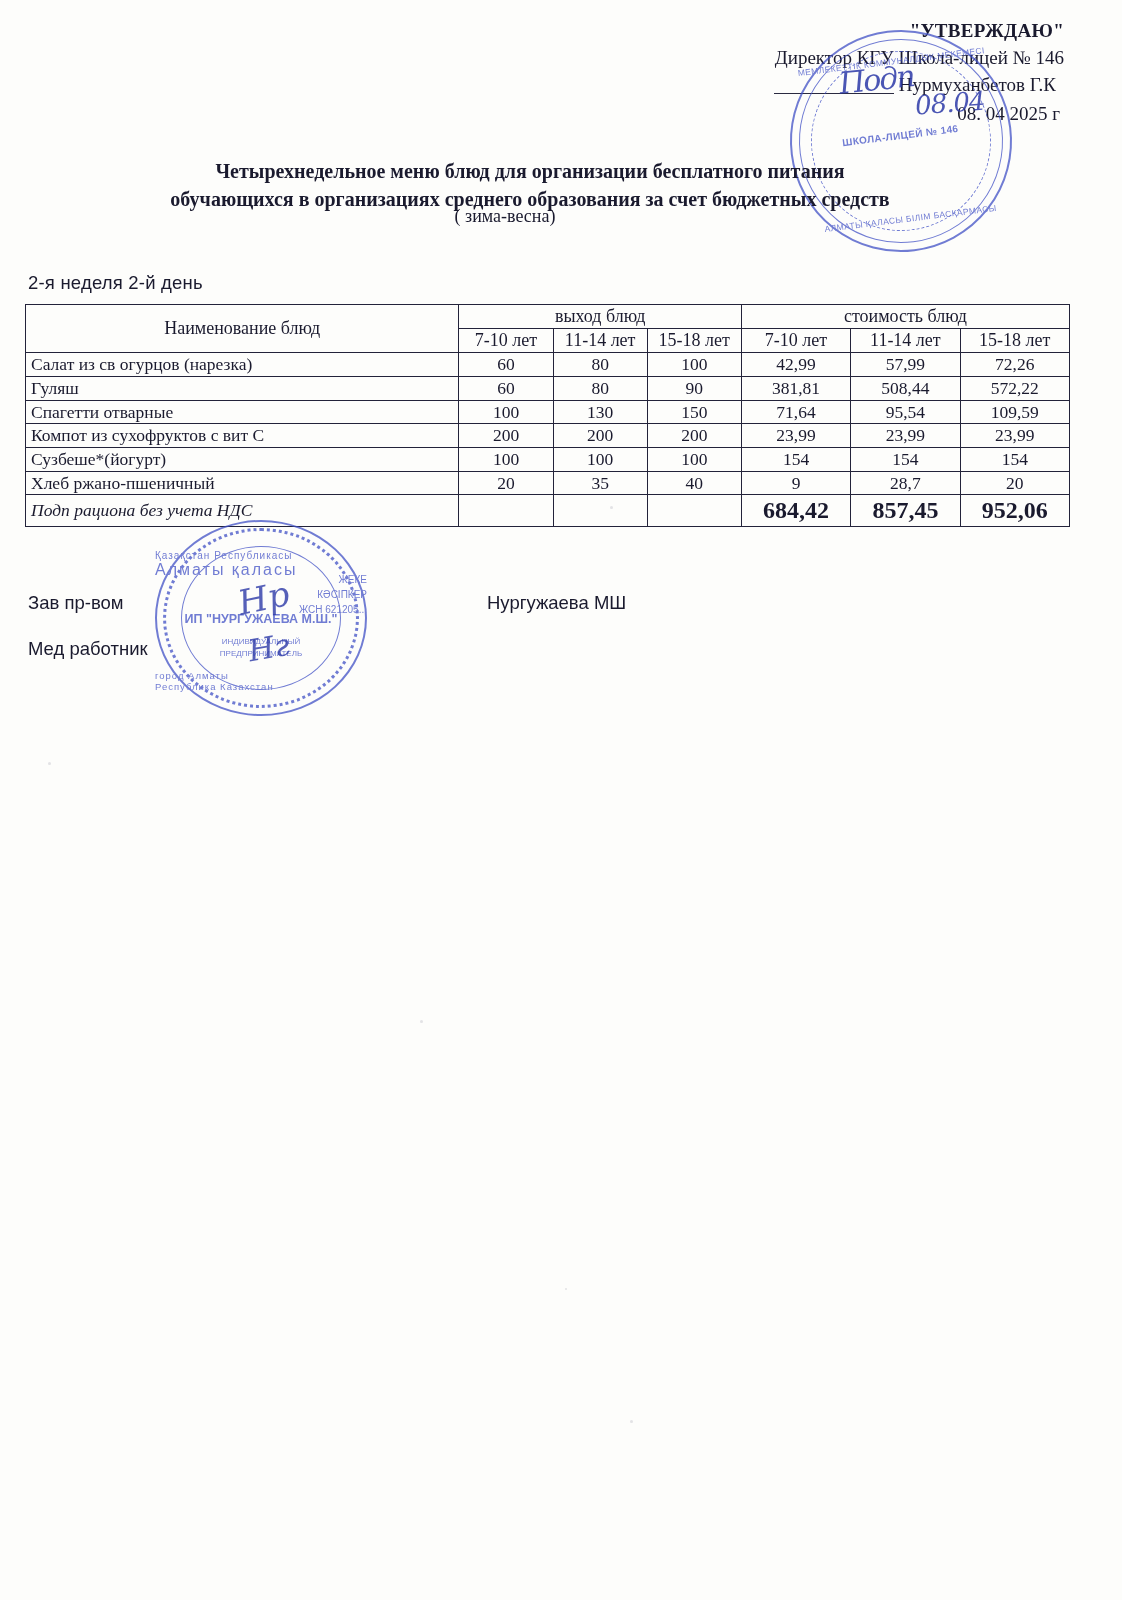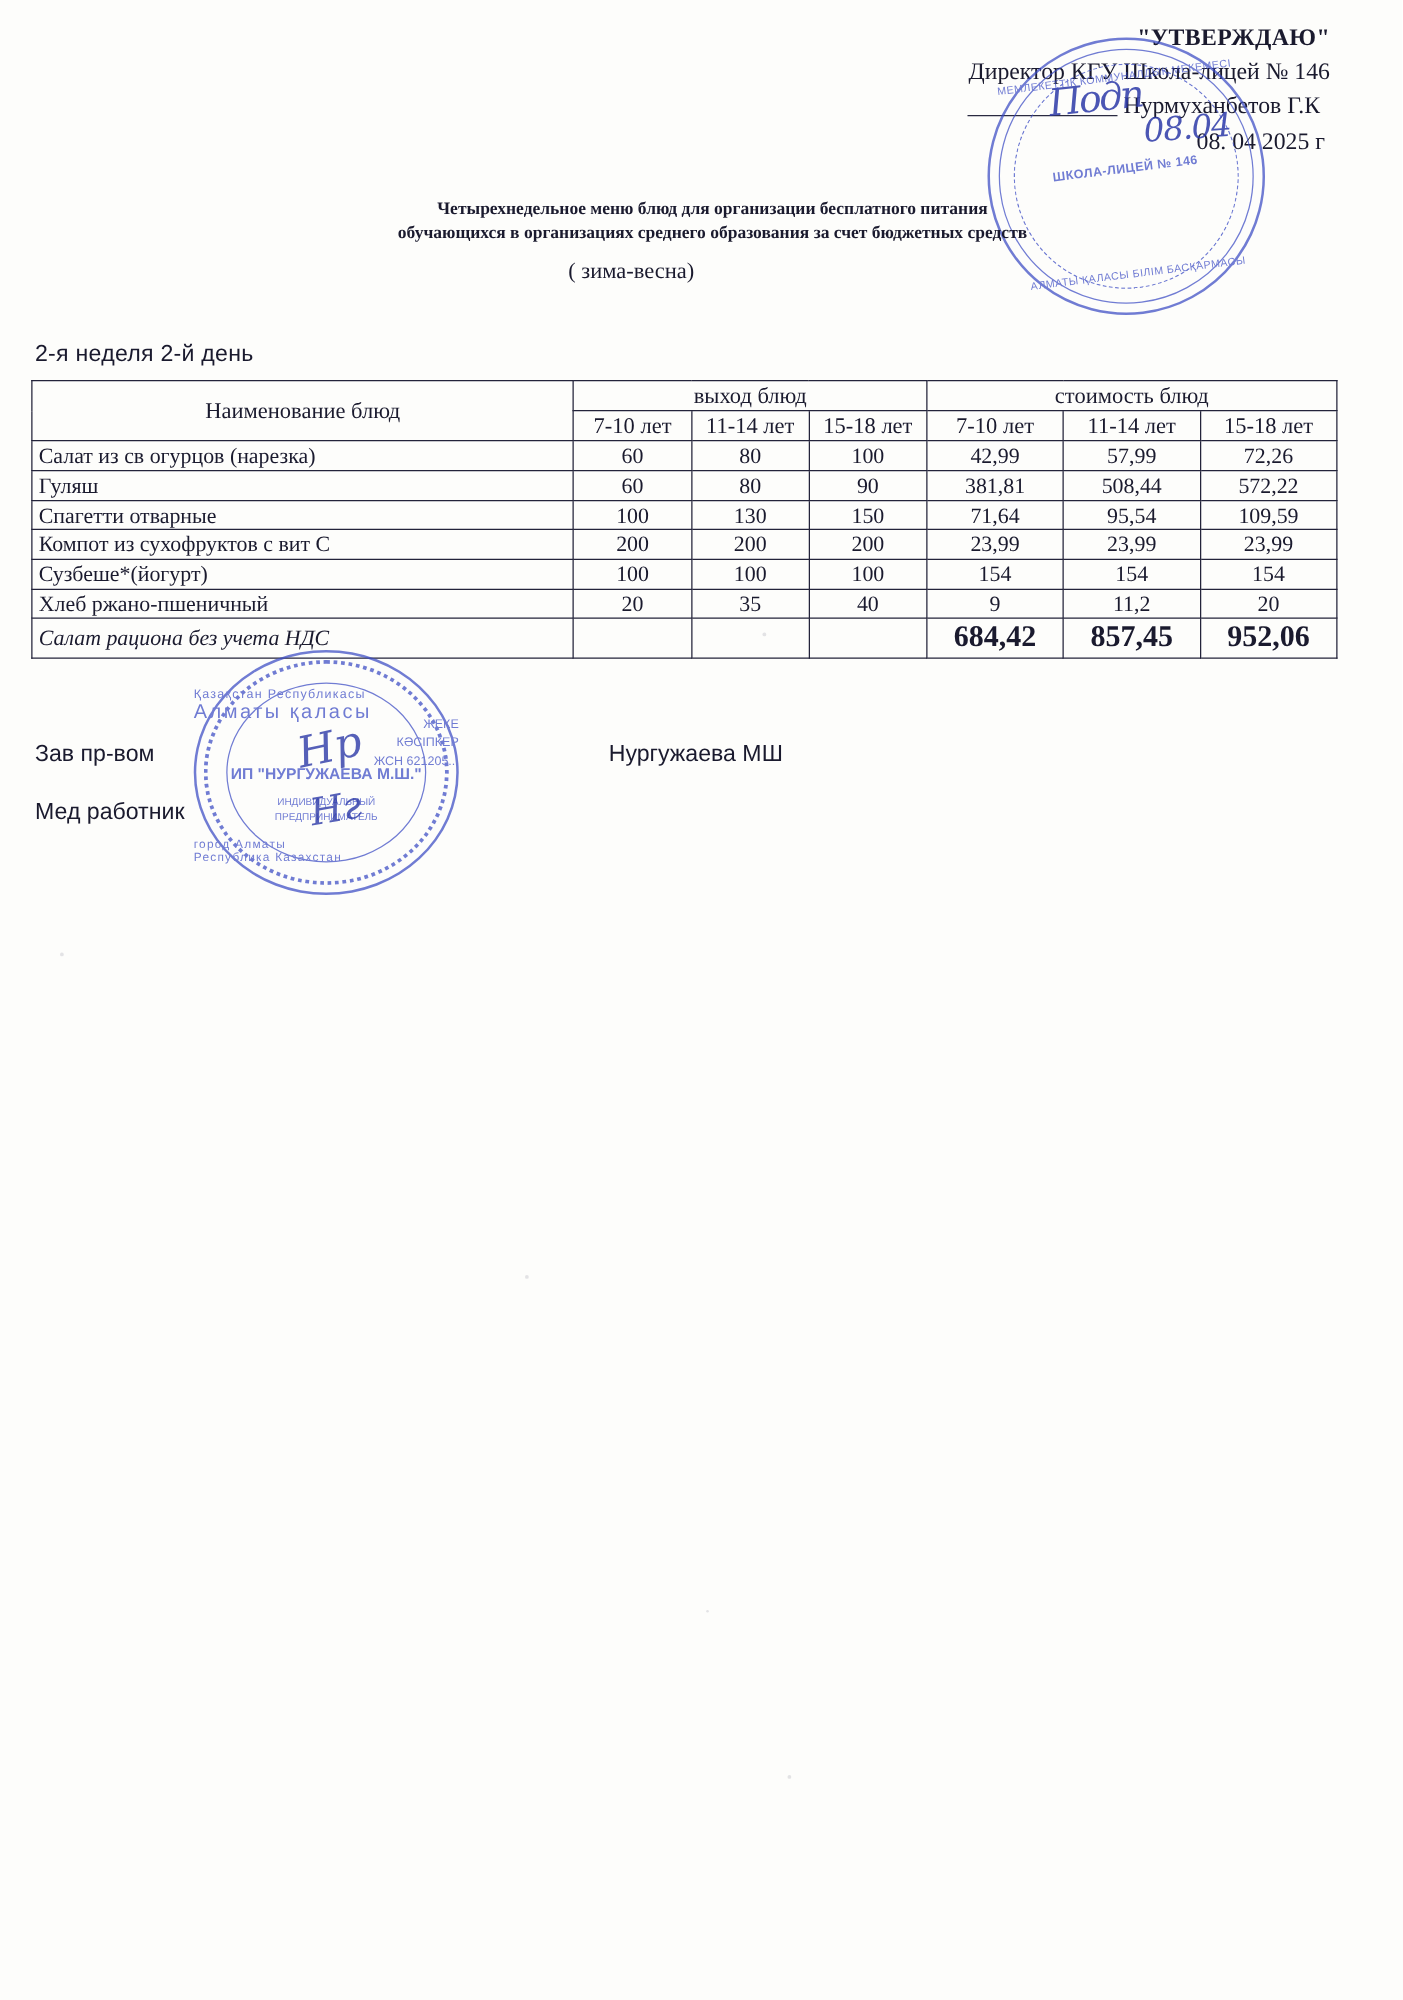--- a/index.html
+++ b/index.html
@@ -62,23 +62,22 @@
   .handsig.s2 { top: 88px; right: 138px; font-size: 26px; letter-spacing: -1px; transform: rotate(-4deg); }
 
   
   .doc-title {
     position: absolute;
     top: 158px;
     left: 0;
     width: 1060px;
     text-align: center;
     font-weight: bold;
-    font-size: 14px;
+    font-size: 20px;
     line-height: 1.38;
-    padding-left: 40px;
   }
   .doc-sub {
     position: absolute;
     top: 206px;
     left: 0;
     width: 1010px;
     text-align: center;
     font-weight: normal;
     font-size: 18px;
   }
@@ -377,25 +376,25 @@
           <td class="num cost">154</td>
           <td class="num cost">154</td>
           <td class="num cost">154</td>
         </tr>
         <tr>
           <td class="dish">Хлеб ржано-пшеничный</td>
           <td class="num">20</td>
           <td class="num">35</td>
           <td class="num">40</td>
           <td class="num cost">9</td>
-          <td class="num cost">11,2</td>
+          <td class="num cost">28,7</td>
           <td class="num cost">20</td>
         </tr>
         <tr class="total">
-          <td class="dish">Салат рациона без учета НДС</td>
+          <td class="dish">Подп рациона без учета НДС</td>
           <td class="num empty"></td>
           <td class="num empty"></td>
           <td class="num empty"></td>
           <td class="num cost">684,42</td>
           <td class="num cost">857,45</td>
           <td class="num cost">952,06</td>
         </tr>
       </tbody>
     </table>
   </div>

